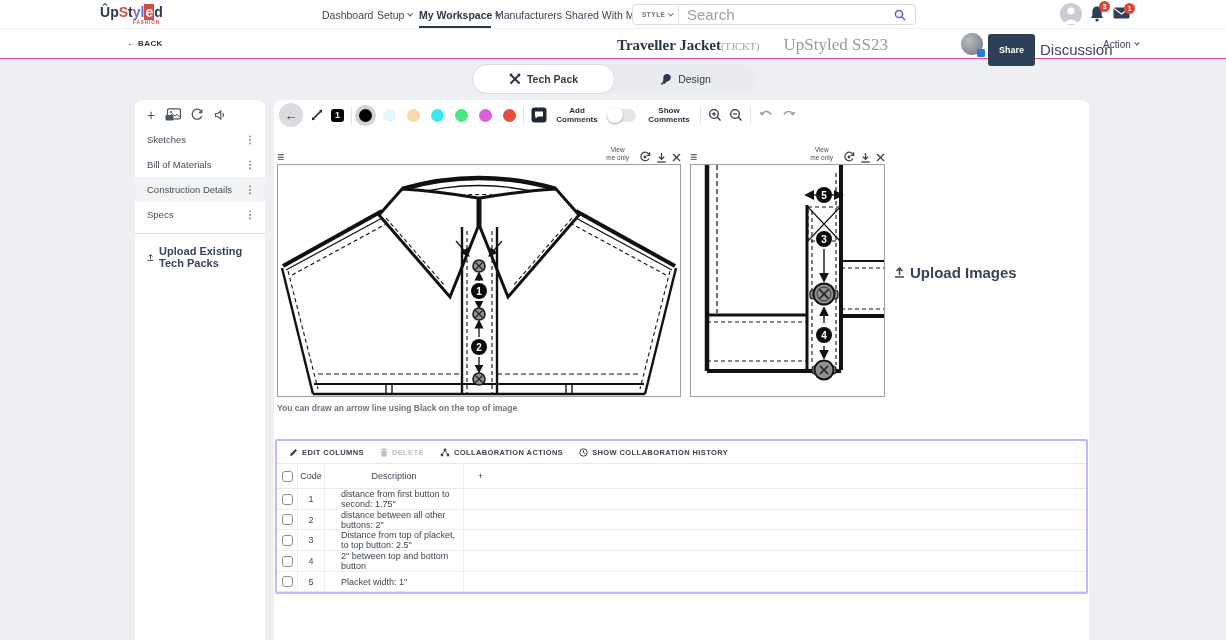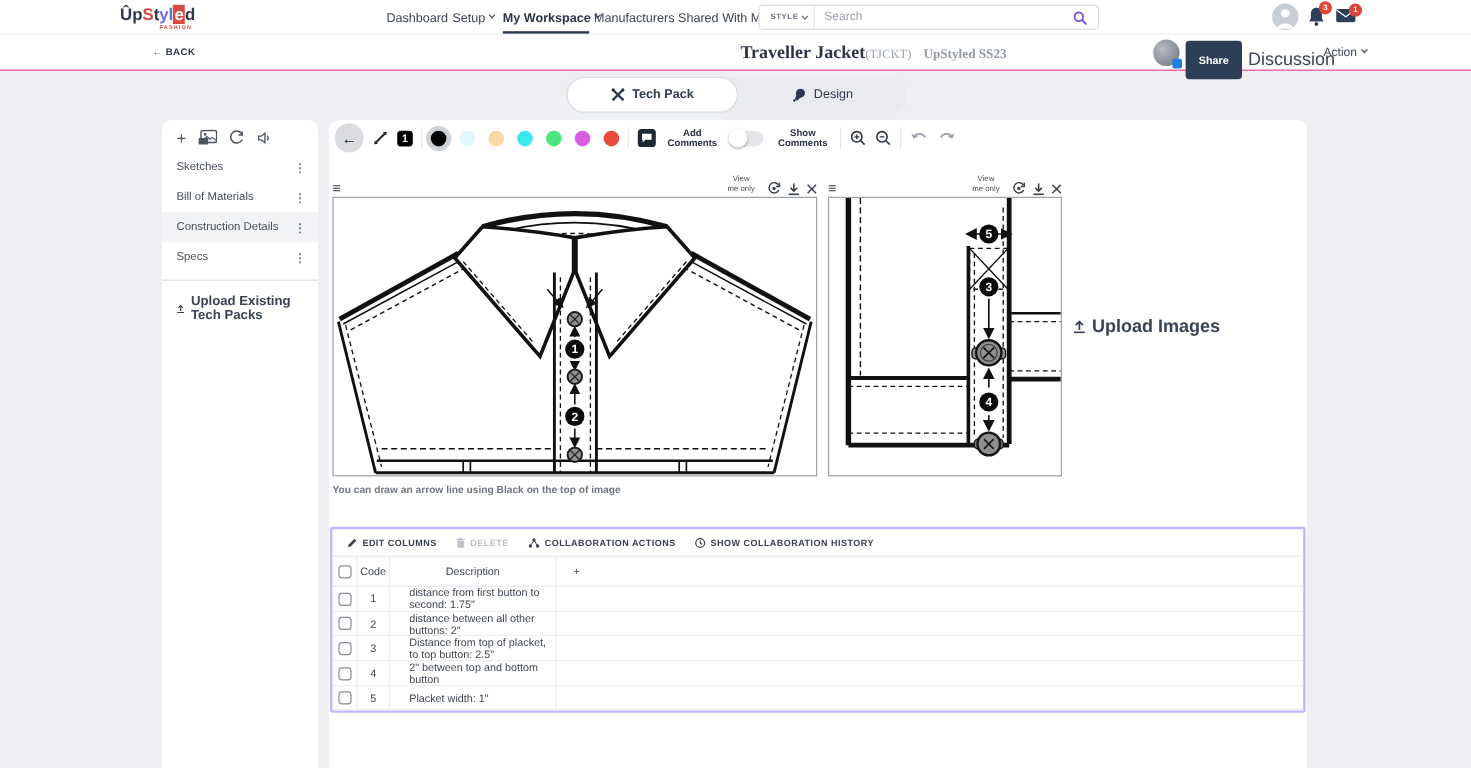--- a/index.html
+++ b/index.html
@@ -13,36 +13,36 @@
   .logo .l-navy{color:#2c3850;} .logo .l-red{color:#d94b42;} .logo .l-purple{color:#7b68d9;} .logo .l-blue{color:#4a7bd9;}
   .logo .l-eblock{background:#d94b42;color:#fff;padding:0 1px;}
   .logo-tag { position:absolute; left:33px; top:16px; font-size:4.5px; font-weight:bold; color:#d94b42; letter-spacing:1px; }
   .navlink { position:absolute; top:9px; font-size:10.5px; color:#3d4554; cursor:pointer; white-space:nowrap; }
   .nav-underline { position:absolute; left:419px; top:26px; width:72px; height:2px; background:#2c3850; }
   .chev { display:inline-block; width:4px; height:4px; border-right:1.2px solid currentColor; border-bottom:1.2px solid currentColor; transform:rotate(45deg) translate(-1px,-1px); margin-left:4px; vertical-align:2px; }
   .searchbox { position:absolute; left:632px; top:4px; width:284px; height:21px; border:1px solid #d9dce1; border-radius:4px; background:#fff; display:flex; align-items:center; }
   .style-filter { font-size:6.5px; font-weight:bold; color:#6b7280; letter-spacing:.5px; padding:0 5px 0 9px; display:flex; align-items:center; }
   .style-filter .chev{ width:3.5px;height:3.5px; }
   .search-divider { width:1px; height:21px; background:#e2e5e9; }
-  .searchbox input { flex:1; border:0; outline:none; font-size:10px; padding:0 8px; color:#3d4554; background:transparent; }
+  .searchbox input { flex:1; border:0; outline:none; font-size:15px; padding:0 8px; color:#3d4554; background:transparent; }
   .searchbox input::placeholder { color:#9aa1ab; }
   .search-mag { padding-right:9px; display:flex; }
   .icon-badge { position:absolute; top:-4px; right:-5px; min-width:11px; height:11px; border-radius:6px; background:#e0453a; color:#fff; font-size:6.5px; font-weight:bold; display:flex; align-items:center; justify-content:center; padding:0 2px; }
   .nav-avatar { position:absolute; left:1060px; top:3px; width:22px; height:22px; border-radius:50%; background:#c9ced6; overflow:hidden; }
   .nav-avatar svg{ display:block; }
   .nav-bell { position:absolute; left:1089px; top:5px; }
   .nav-mail { position:absolute; left:1113px; top:7px; }
 
   
   .titlebar { position:absolute; left:0; top:29px; width:1226px; height:30px; background:#fff; border-bottom:1px solid #ec4899; z-index:4; }
   .backbtn { position:absolute; left:127px; top:10px; font-size:8px; font-weight:bold; color:#2c3547; letter-spacing:.4px; cursor:pointer; }
   .title-group { position:absolute; left:617px; top:6px; font-family:"Liberation Serif", serif; white-space:nowrap; }
   .style-title { font-size:15px; font-weight:bold; color:#2c3547; }
   .style-code { font-size:10.5px; color:#9ba3ad; }
-  .style-season { font-size:11px; font-weight:bold; color:#949ba5; margin-left:10px; }
+  .style-season { font-size:17px; font-weight:normal; color:#949ba5; margin-left:24px; }
   .tb-avatar { position:absolute; left:961px; top:4px; width:22px; height:22px; border-radius:50%;
     background:radial-gradient(circle at 35% 35%, #b8bcc2, #6d737c); }
   .tb-avatar .badge { position:absolute; right:-2px; bottom:-2px; width:8px; height:8px; background:#1d7fe0; border-radius:1.5px; }
   .share-btn { position:absolute; left:988px; top:5px; height:19px; padding:16px 11px; background:#2d3e57; color:#fff; font-size:9px; font-weight:bold; border:0; border-radius:3px; display:flex; align-items:center; cursor:pointer; }
   .discussion { position:absolute; left:1040px; top:12px; font-size:15px; color:#3d4554; cursor:pointer; }
   .action { position:absolute; left:1103px; top:10px; font-size:10px; color:#3d4554; cursor:pointer; }
 
   
   .tabbar { position:absolute; left:472px; top:64px; width:284px; height:30px; background:#e9ebee; border-radius:15px; display:flex; z-index:3; }
   .tab { flex:1; display:flex; align-items:center; justify-content:center; gap:6px; font-size:10.5px; color:#323b4c; cursor:pointer; border-radius:15px; }

